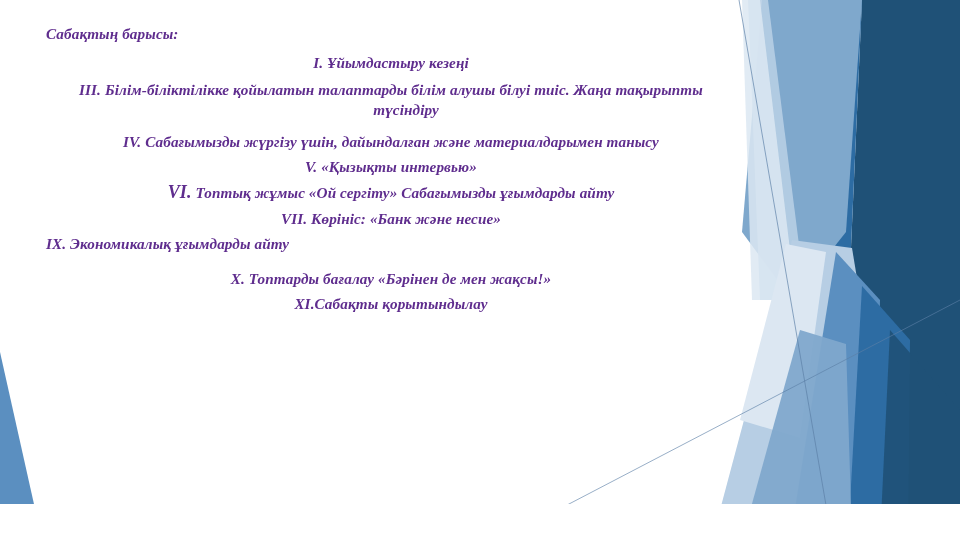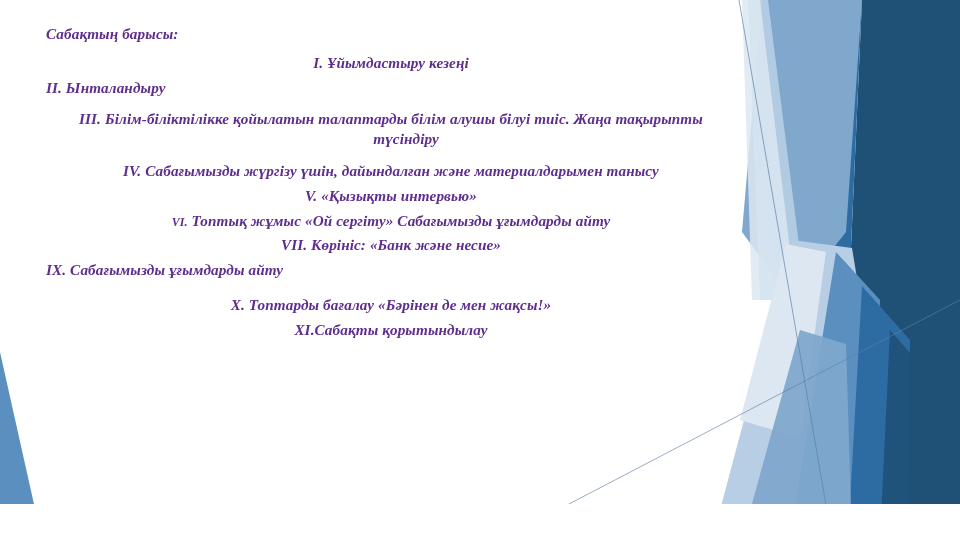--- a/index.html
+++ b/index.html
@@ -36,21 +36,21 @@
     letter-spacing:0.1px;
     white-space:normal;
   }
   .sp-tight { margin-bottom:9.5px;text-align:center; }
   .sp-gap   { margin-bottom:14px; }
   .sp-wide  { margin-bottom:20px; }
   .hang {
     padding-left:30px;
     text-indent:-30px;
   }
-  .num-small { font-size:12px; }
+  .num-small { font-size:18px; }
   .wrap-line { line-height:1.32;text-align:center; }
 </style>
 </head>
 <body>
 
 <div id="slide">
 
   <svg id="deco" viewBox="0 0 960 540" preserveAspectRatio="none">
 
     <polygon points="0,352 0,540 42,540" fill="#5b8fc0"></polygon>
@@ -84,24 +84,20 @@
 
   <div id="body-text">
 
     <div class="line sp-gap">Сабақтың барысы:</div>
 
     <div class="line sp-tight">
       <span>I.</span>
       <span>Ұйымдастыру кезеңі</span>
     </div>
 
-    <div class="line sp-gap">
-      <span>II.</span>
-      <span>Ынталандыру</span>
-    </div>
 
     <div class="line sp-gap hang wrap-line">
       <span>III.</span>
       <span>Білім-біліктілікке қойылатын талаптарды білім алушы білуі тиіс. Жаңа тақырыпты түсіндіру</span>
     </div>
 
     <div class="line sp-tight">
       <span>IV.</span>
       <span>Сабағымызды жүргізу үшін, дайындалған және материалдарымен танысу</span>
     </div>
@@ -117,21 +113,21 @@
     </div>
 
     <div class="line sp-tight">
       <span>VII.</span>
       <span>Көрініс: «Банк және несие»</span>
     </div>
 
 
     <div class="line sp-wide">
       <span>IX.</span>
-      <span>Сабағымызды ұғымдарды айту</span>
+      <span>Экономикалық ұғымдарды айту</span>
     </div>
 
     <div class="line sp-tight">
       <span>X.</span>
       <span> Топтарды бағалау «Бәрінен де мен жақсы!»</span>
     </div>
 
     <div class="line sp-tight">
       <span>XI.</span><span>Сабақты  қорытындылау</span>
     </div>

